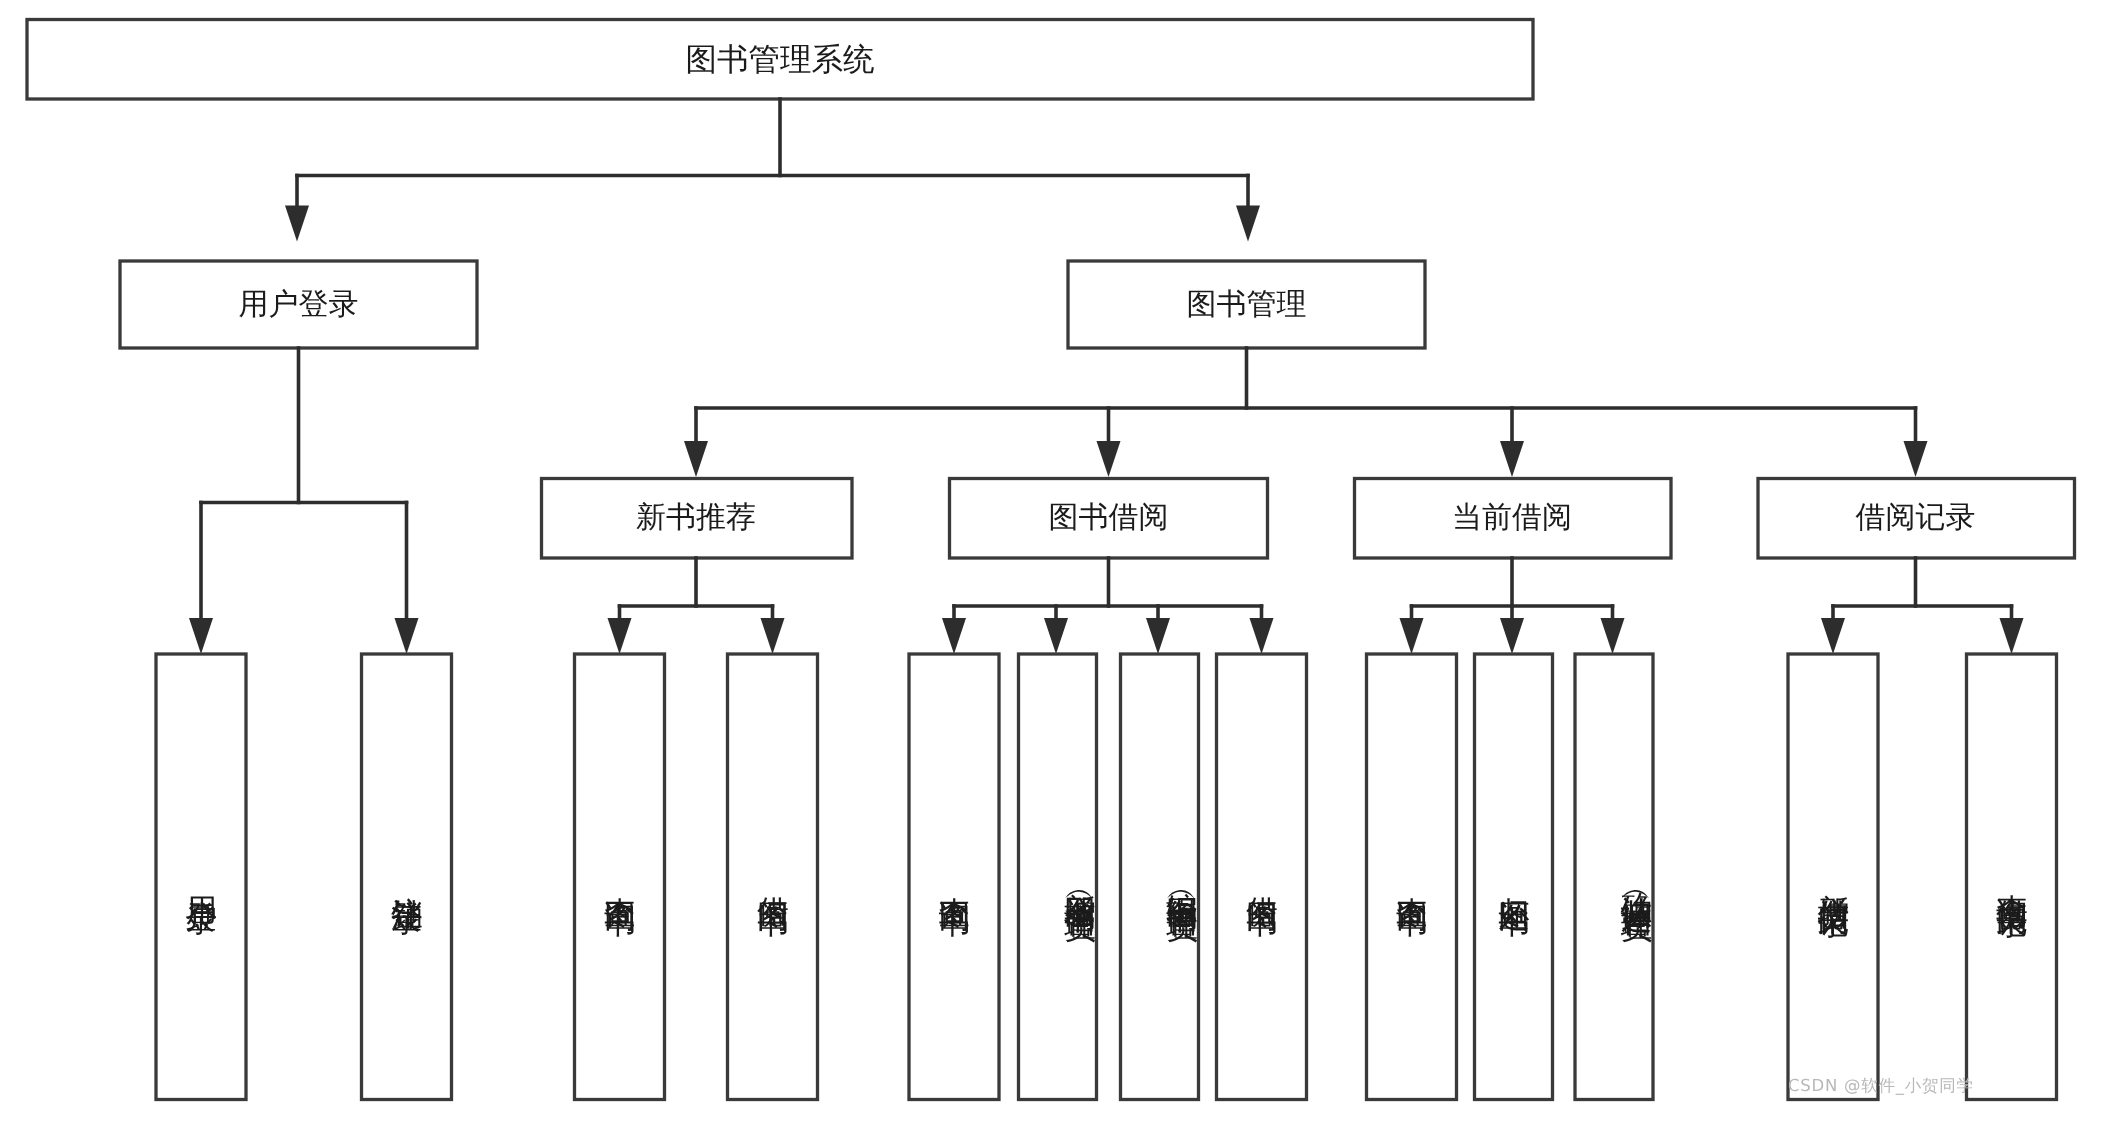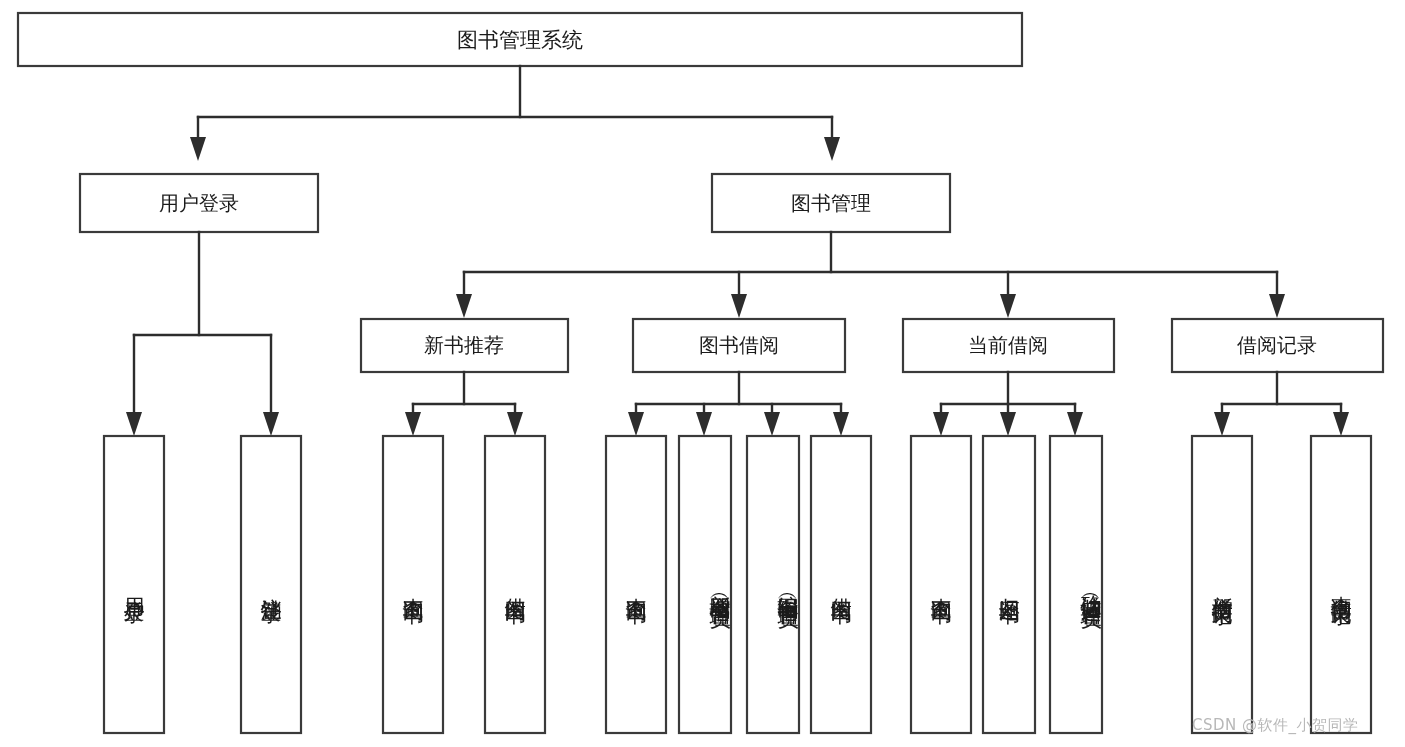--- a/index.html
+++ b/index.html
@@ -64,21 +64,21 @@
     align-items: flex-start;
     justify-content: center;
     pointer-events: none;
   }
   .vtext.centered {
     align-items: center;
   }
   .watermark {
     position: absolute;
     font-family: "DejaVu Sans", "Liberation Sans", sans-serif;
-    font-size: 15px;
+    font-size: 11px;
     color: #b8b8b8;
     white-space: nowrap;
     letter-spacing: 0.5px;
   }
 </style>
 </head>
 <body>
 
 <svg id="diagram" viewBox="0 0 1405 747">
 

